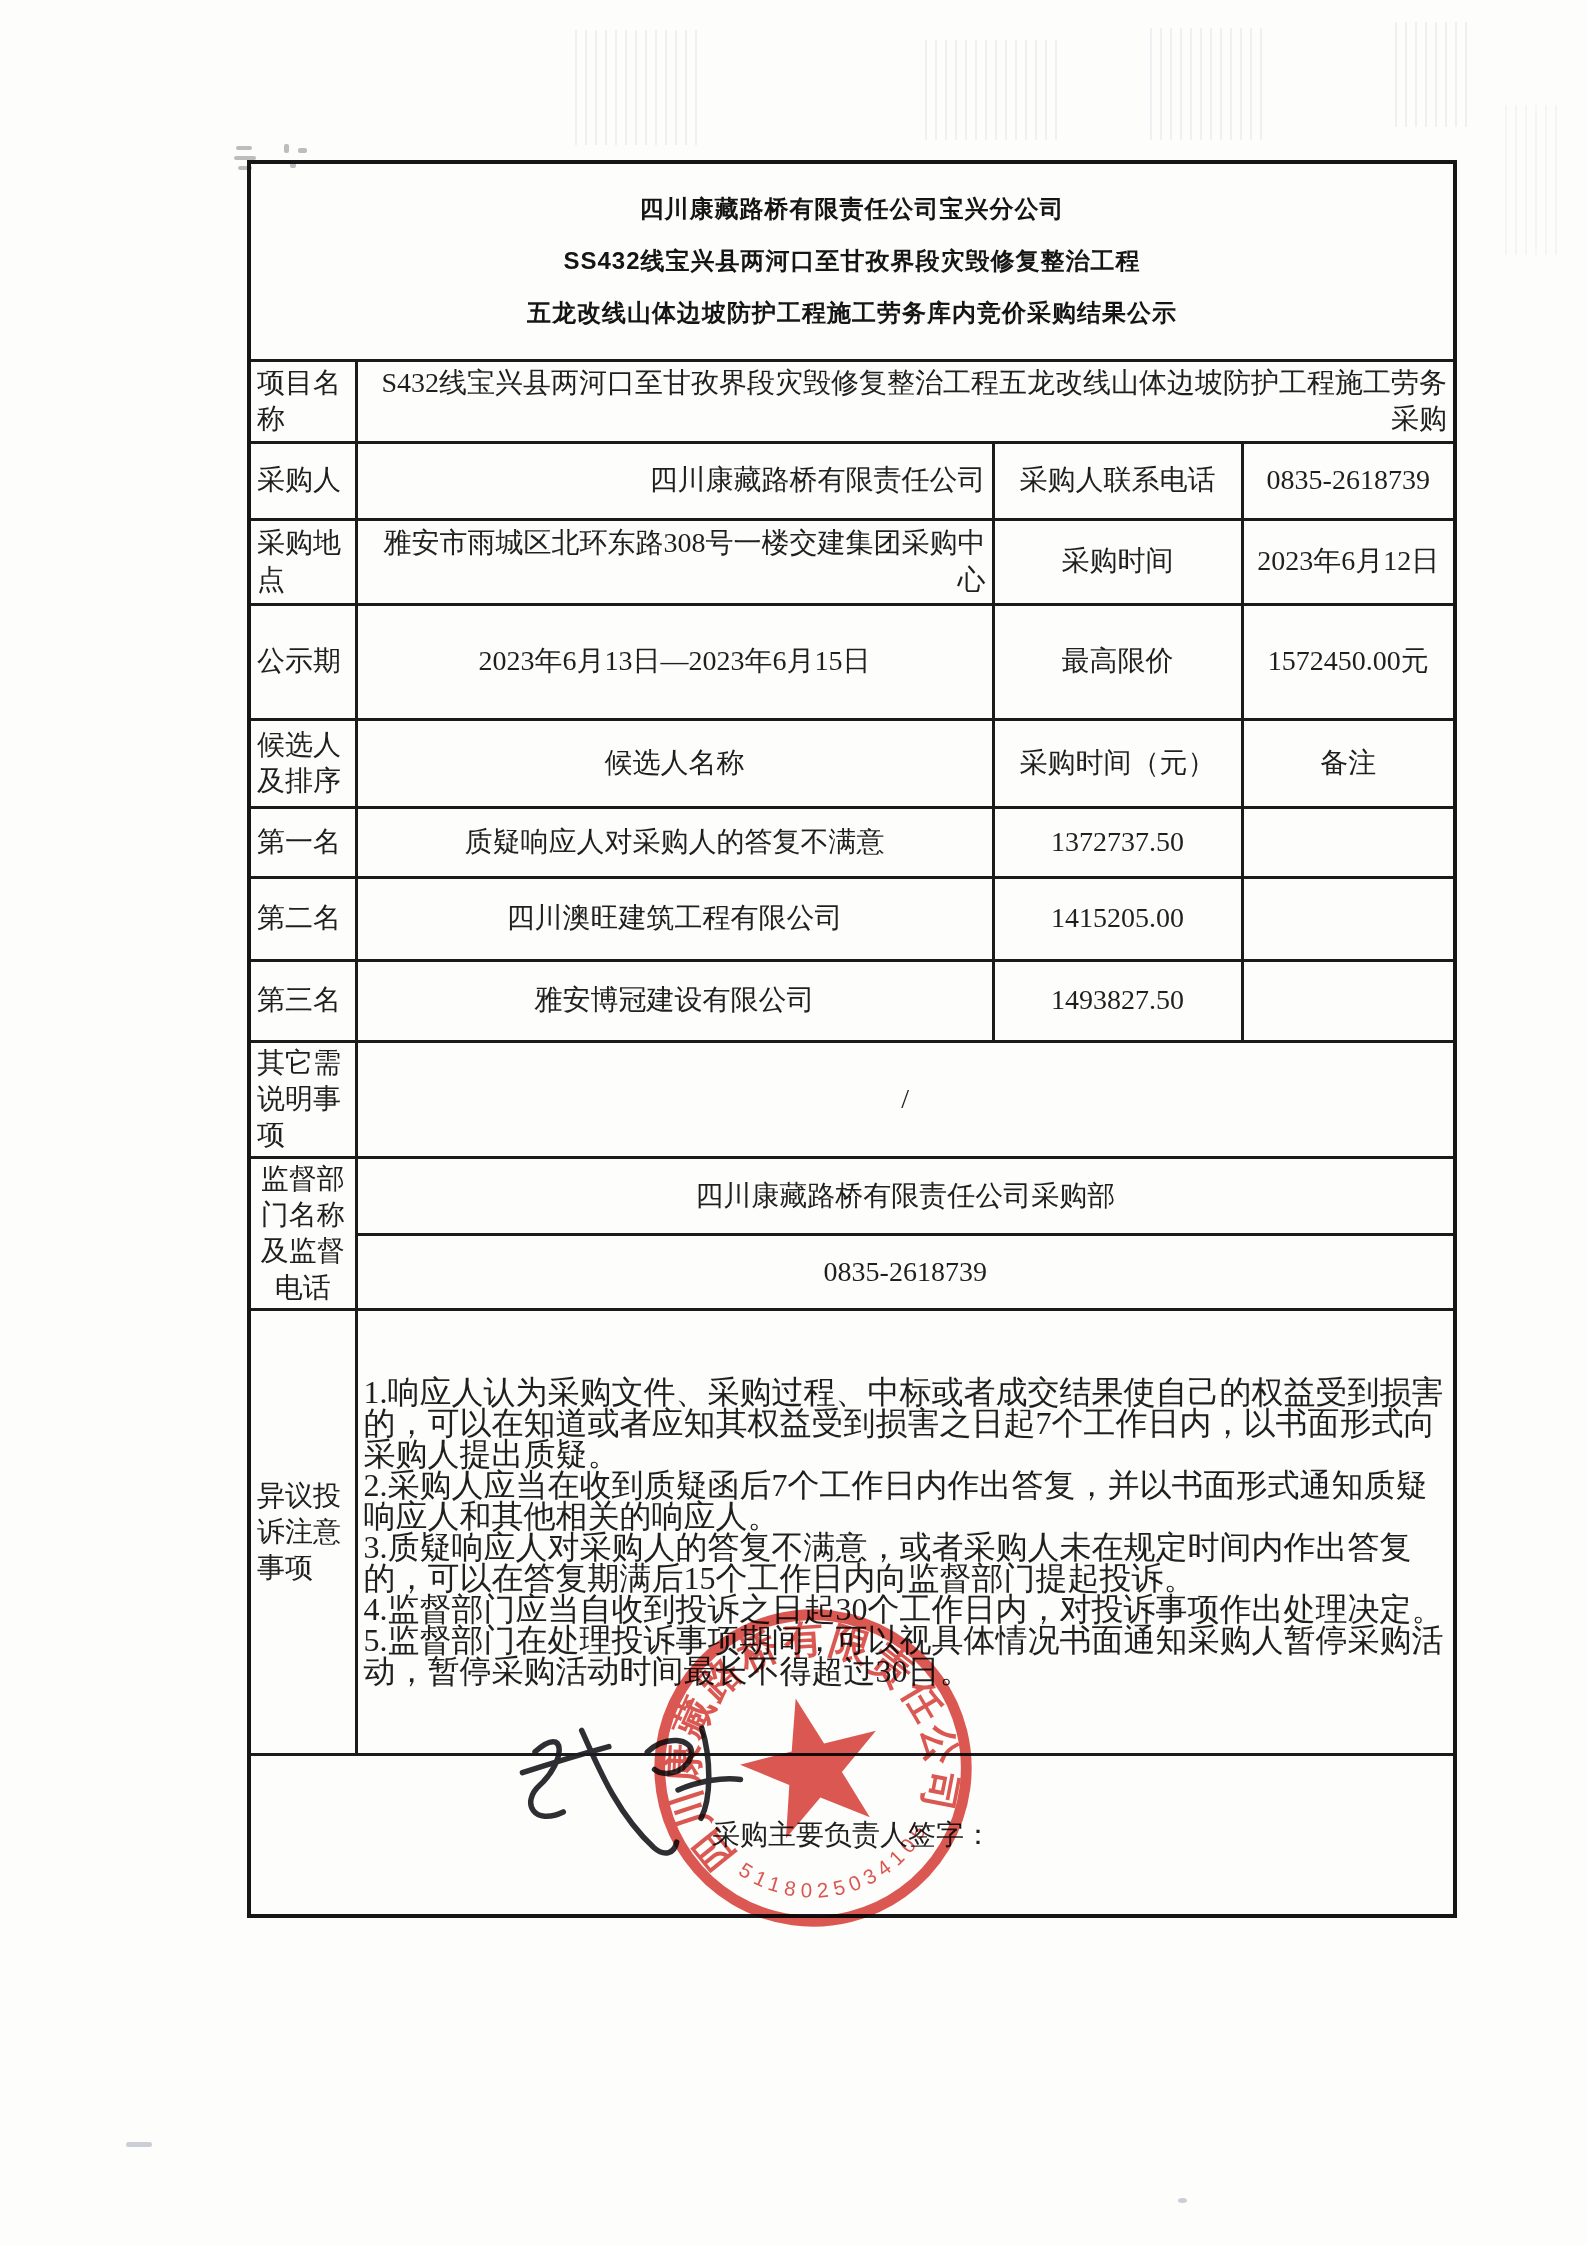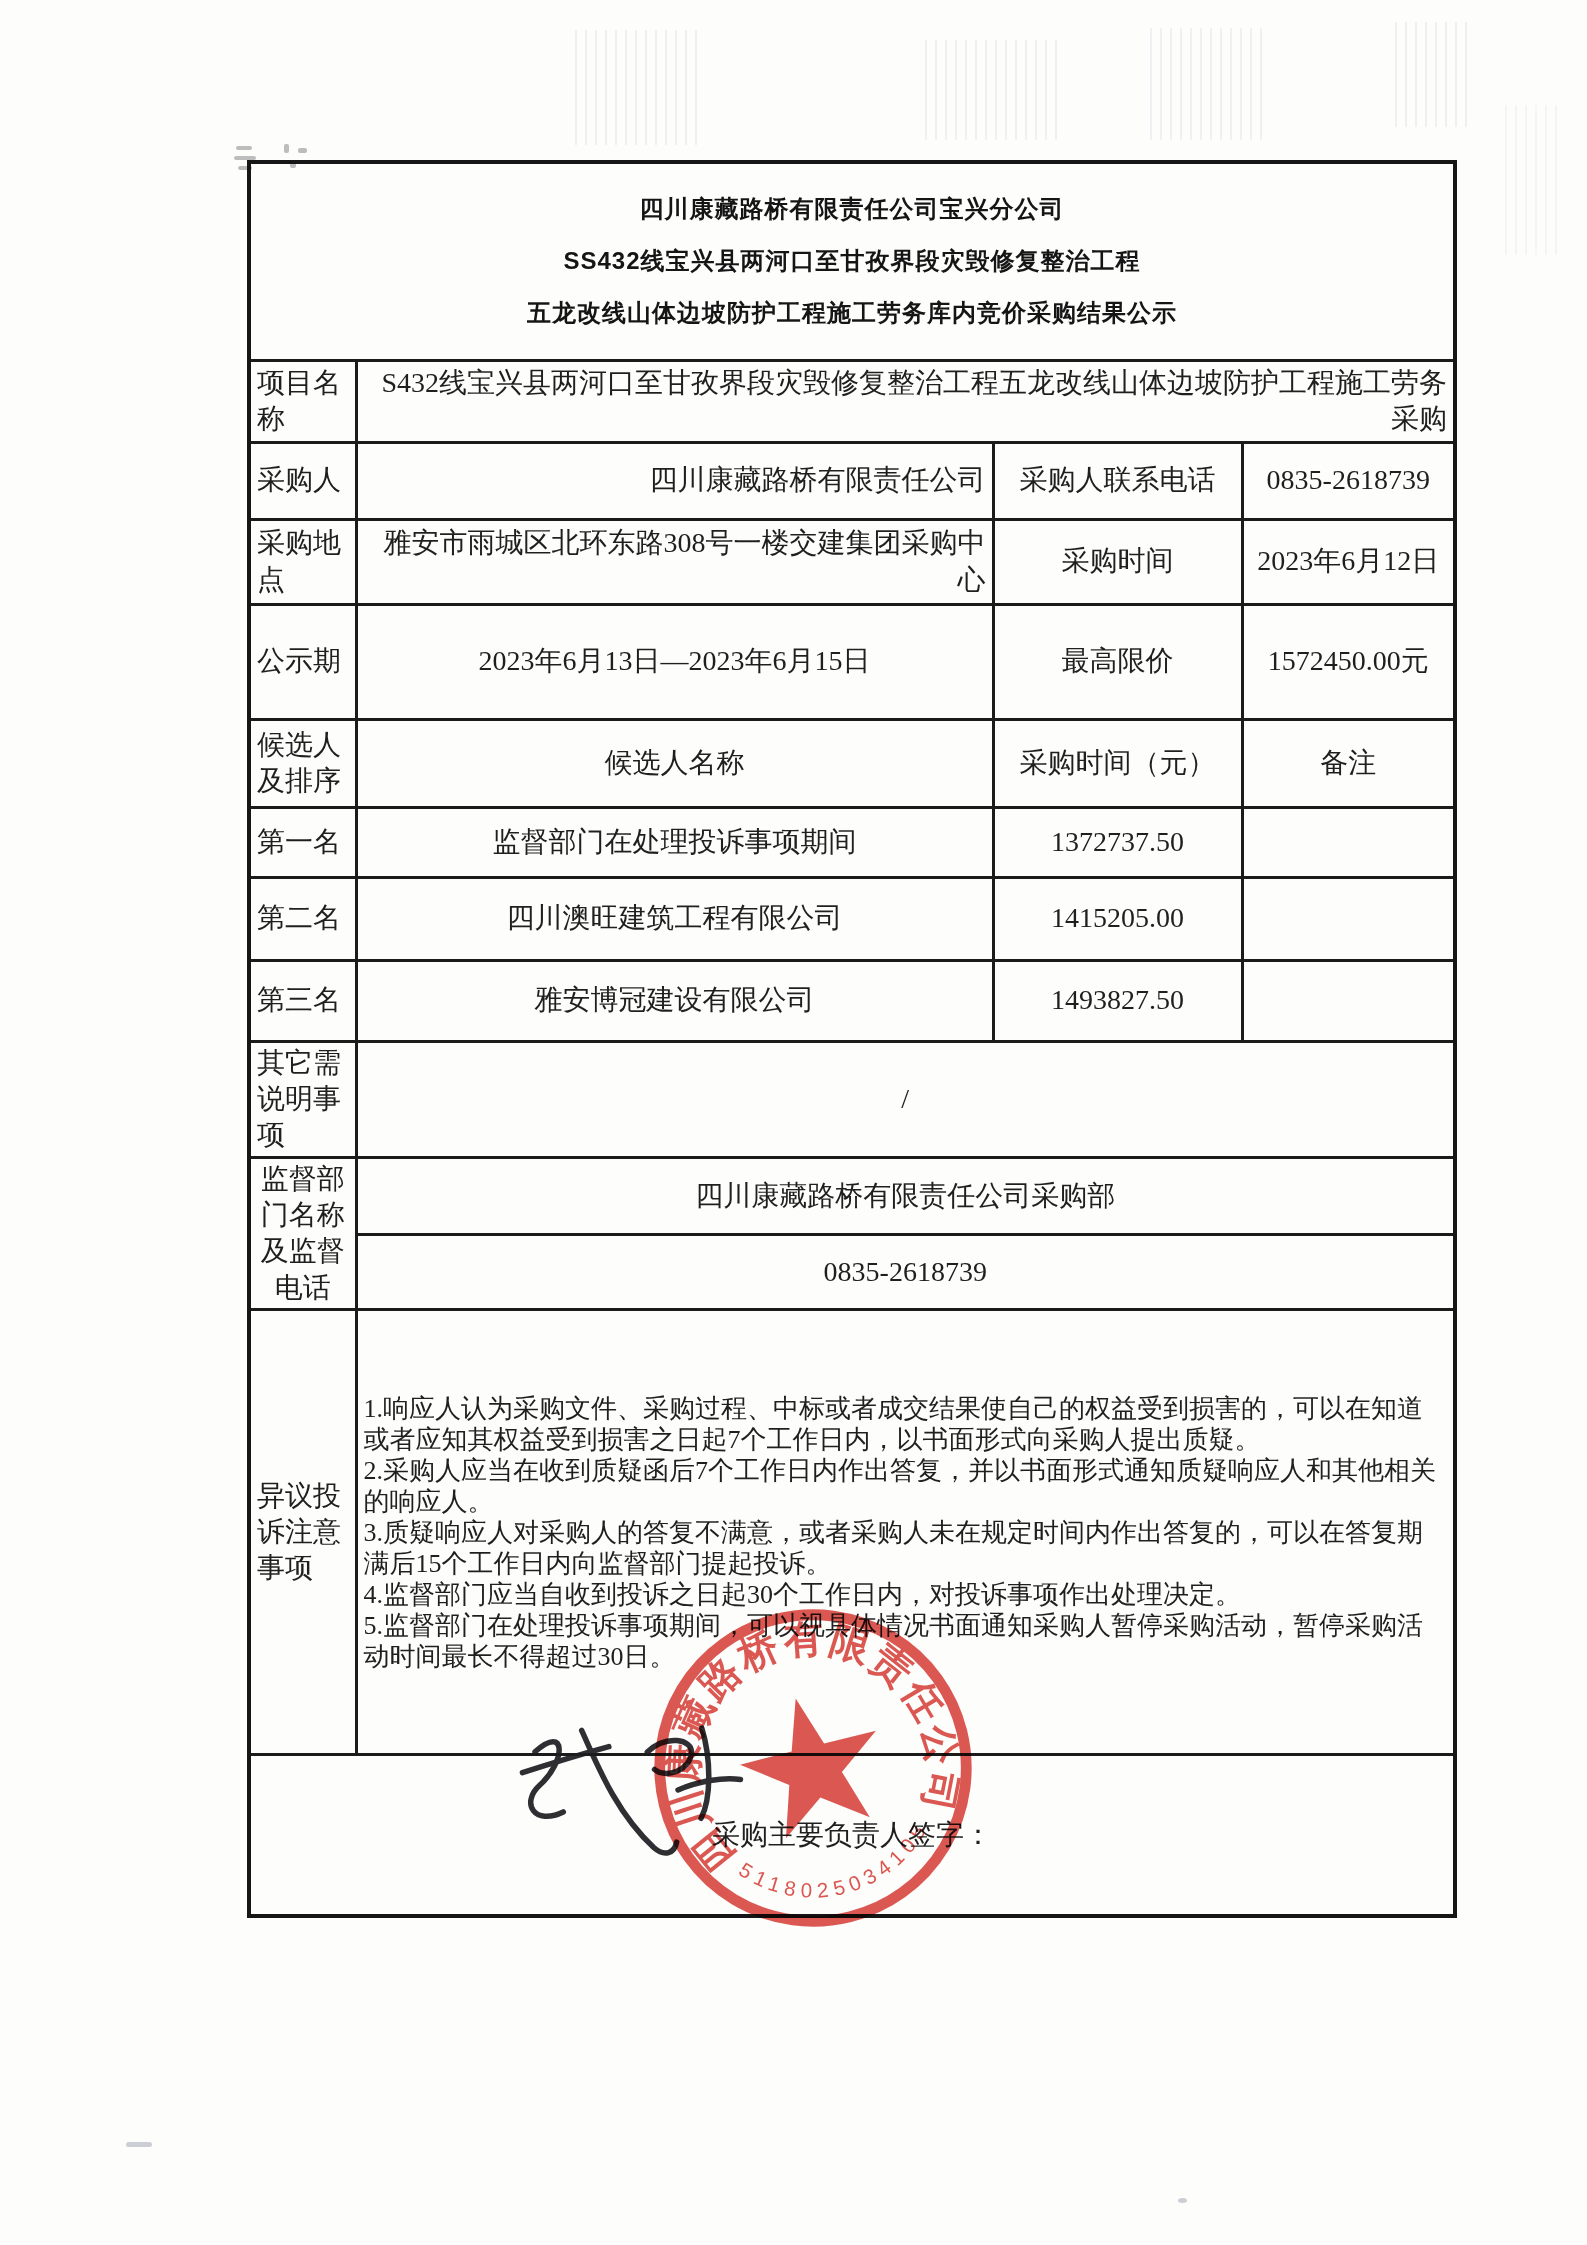--- a/index.html
+++ b/index.html
@@ -42,21 +42,21 @@
     text-align:center;font-family:"Liberation Sans", sans-serif;
     font-weight:bold;font-size:24px;line-height:52px;letter-spacing:1px;color:#151515;
   }
   td.lbl{padding:2px 5px;}
   td.lbl-center{text-align:center;padding:2px 2px;}
   td.val-left{text-align:right;padding-left:10px;}
   td.val-center{text-align:center;}
   td.project-val{font-size:25px;padding-left:8px;}
   td.loc-val{font-size:27px;padding-left:10px;}
   td.objection-cell{padding:10px 12px 10px 8px;}
-  .obj-item{font-size:26px;line-height:31px;text-align:left;}
+  .obj-item{font-size:32px;line-height:31px;text-align:left;}
   td.sign-cell{padding-left:30px;font-size:29px;text-align:center;}
 
   
   .signature-svg{position:absolute;left:498px;top:1698px;width:300px;height:185px;transform:rotate(-4deg);z-index:3;}
   .seal-svg{position:absolute;left:646px;top:1601px;width:334px;height:334px;z-index:4;opacity:.88;mix-blend-mode:multiply;}
 </style>
 </head>
 <body>
 
 <div class="page">
@@ -122,21 +122,21 @@
 
     <tr style="height:88px;">
       <td class="lbl">候选人及排序</td>
       <td class="val-center">候选人名称</td>
       <td class="val-center">采购时间（元）</td>
       <td class="val-center">备注</td>
     </tr>
 
     <tr style="height:70px;">
       <td class="lbl">第一名</td>
-      <td class="val-center">监督部门在处理投诉事项期间</td>
+      <td class="val-center">质疑响应人对采购人的答复不满意</td>
       <td class="val-center">1372737.50</td>
       <td class="val-center"></td>
     </tr>
     <tr style="height:83px;">
       <td class="lbl">第二名</td>
       <td class="val-center">四川澳旺建筑工程有限公司</td>
       <td class="val-center">1415205.00</td>
       <td class="val-center"></td>
     </tr>
     <tr style="height:81px;">

